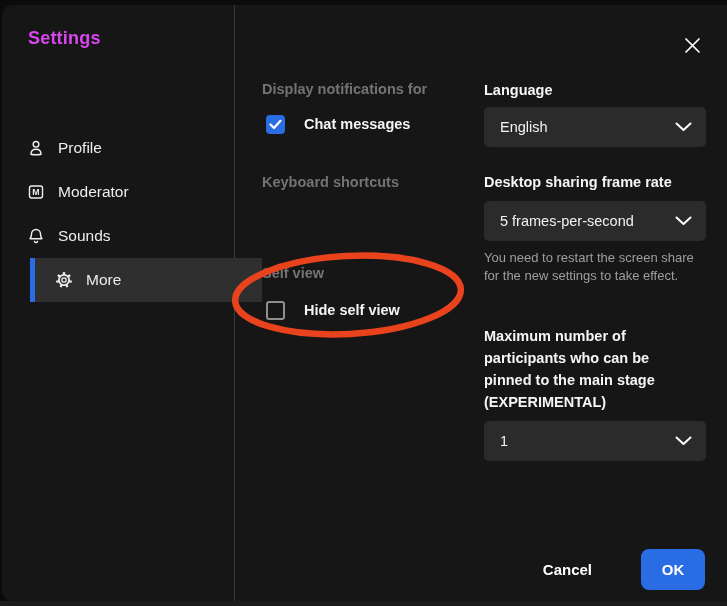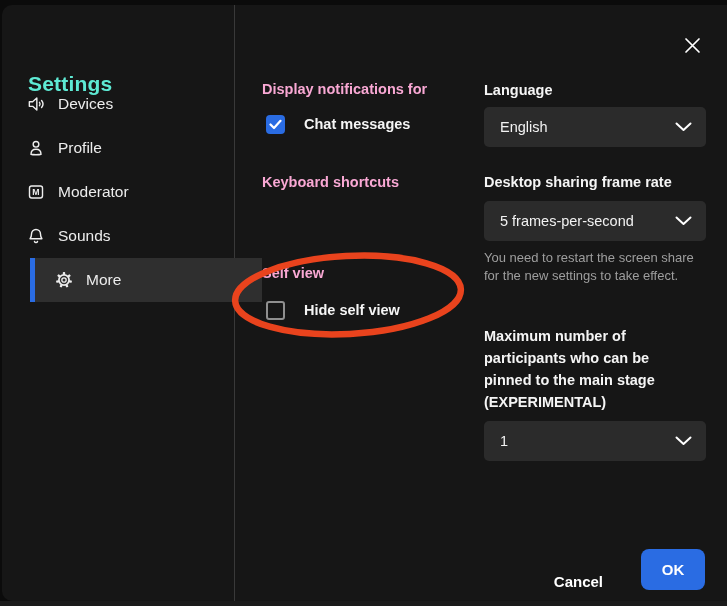--- a/index.html
+++ b/index.html
@@ -12,54 +12,54 @@
     color:#f2f2f2;
   }
   .bottom-strip { position:absolute; left:0; top:601px; width:727px; height:5px; background:#1b1b1b; }
   .dialog {
     position:absolute; left:2px; top:5px; width:725px; height:596px;
     background:#161616; border-radius:10px 0 0 10px;
   }
   .divider { position:absolute; left:232px; top:0; width:1px; height:596px; background:#393939; }
 
   
-  .settings-title { position:absolute; left:26px; top:23px; font-size:21px; font-weight:700; color:#5eead4; letter-spacing:.2px;margin-top:44px; }
+  .settings-title { position:absolute; left:26px; top:23px; font-size:18px; font-weight:700; color:#d946ef; letter-spacing:.2px; }
   .nav-item {
     position:absolute; left:0; width:232px; height:44px;
     display:flex; align-items:center; cursor:pointer;
   }
   .nav-item .accent-bar { position:absolute; left:0; top:0; width:5px; height:44px; background:transparent; }
   .nav-item.selected { background:#2f2f2f;margin-left:28px; }
   .nav-item.selected .accent-bar { background:#2a6ce3; }
   .nav-icon { position:absolute; left:24px; top:12px; width:20px; height:20px; }
   .nav-label { position:absolute; left:56px; font-size:15.5px; font-weight:500; color:#ededed; }
 
   
-  .sec-heading { position:absolute; font-size:14.5px; font-weight:600; color:#f9a8d4; }
+  .sec-heading { position:absolute; font-size:14.5px; font-weight:600; color:#737373; }
   .chk-row { position:absolute; display:flex; align-items:center; cursor:default; }
   .checkbox {
     width:19px; height:19px; border-radius:4px; flex:0 0 19px;
     display:flex; align-items:center; justify-content:center; cursor:pointer;
   }
   .checkbox.checked { background:#2a6ce3; }
   .checkbox.unchecked { background:transparent; border:2px solid #8f8f8f; border-radius:3px; }
   .chk-label { margin-left:19px; font-size:14.5px; font-weight:600; color:#f5f5f5; line-height:26px; }
 
   
   .field-label { position:absolute; font-size:14.5px; font-weight:600; color:#f5f5f5; }
   .dropdown {
     position:absolute; width:222px; height:40px; background:#2b2b2b; border-radius:5px;
     display:flex; align-items:center; padding:0 14px 0 16px; cursor:pointer;
   }
   .dropdown .dd-value { font-size:14.5px; font-weight:500; color:#f2f2f2; flex:1; }
   .note { position:absolute; width:212px; font-size:13px; line-height:18px; color:#9e9e9e; font-weight:400; }
   .multi-label { position:absolute; width:196px; font-size:14.5px; font-weight:600; line-height:22px; color:#f5f5f5; }
 
   
-  .footer { position:absolute; right:22px; top:543px; height:42px; display:flex; align-items:flex-end; gap:38px; }
+  .footer { position:absolute; right:22px; top:543px; height:42px; display:flex; align-items:center; gap:49px; }
   .cancel-btn { background:none; border:none; color:#fff; font-family:inherit; font-size:15px; font-weight:700; cursor:pointer; }
   .ok-btn {
     width:64px; height:41px; background:#2a6ce3; border:none; border-radius:8px;
     color:#fff; font-family:inherit; font-size:15px; font-weight:700; cursor:pointer;
   }
   .close-btn {
     position:absolute; left:676px; top:26px; width:28px; height:28px;
     background:none; border:none; display:flex; align-items:center; justify-content:center; cursor:pointer;
   }
 
@@ -68,29 +68,20 @@
 </head>
 <body>
 
 <div class="bottom-strip"></div>
 
 <div class="dialog">
   <div class="divider"></div>
 
   <h1 class="settings-title">Settings</h1>
 
-  <div class="nav-item" style="top:77px">
-    <span class="accent-bar"></span>
-    <svg class="nav-icon" viewBox="0 0 24 24" fill="none" stroke="#ededed" stroke-width="1.7" stroke-linejoin="round" stroke-linecap="round">
-      <path d="M4 9.2 v5.6 h4 l5 4.4 V4.8 L8 9.2 H4 z"></path>
-      <path d="M16.2 10 a3.4 3.4 0 0 1 0 4"></path>
-      <path d="M18.7 7.8 a6.6 6.6 0 0 1 0 8.4"></path>
-    </svg>
-    <span class="nav-label">Devices</span>
-  </div>
 
   <div class="nav-item" style="top:121px">
     <span class="accent-bar"></span>
     <svg class="nav-icon" viewBox="0 0 24 24" fill="none" stroke="#ededed" stroke-width="1.7" stroke-linecap="round">
       <circle cx="12" cy="7.5" r="3.4"></circle>
       <path d="M6 19.5 c0-4 2.7-6 6-6 s6 2 6 6 c-2 .8-10 .8-12 0 z"></path>
     </svg>
     <span class="nav-label">Profile</span>
   </div>
 

